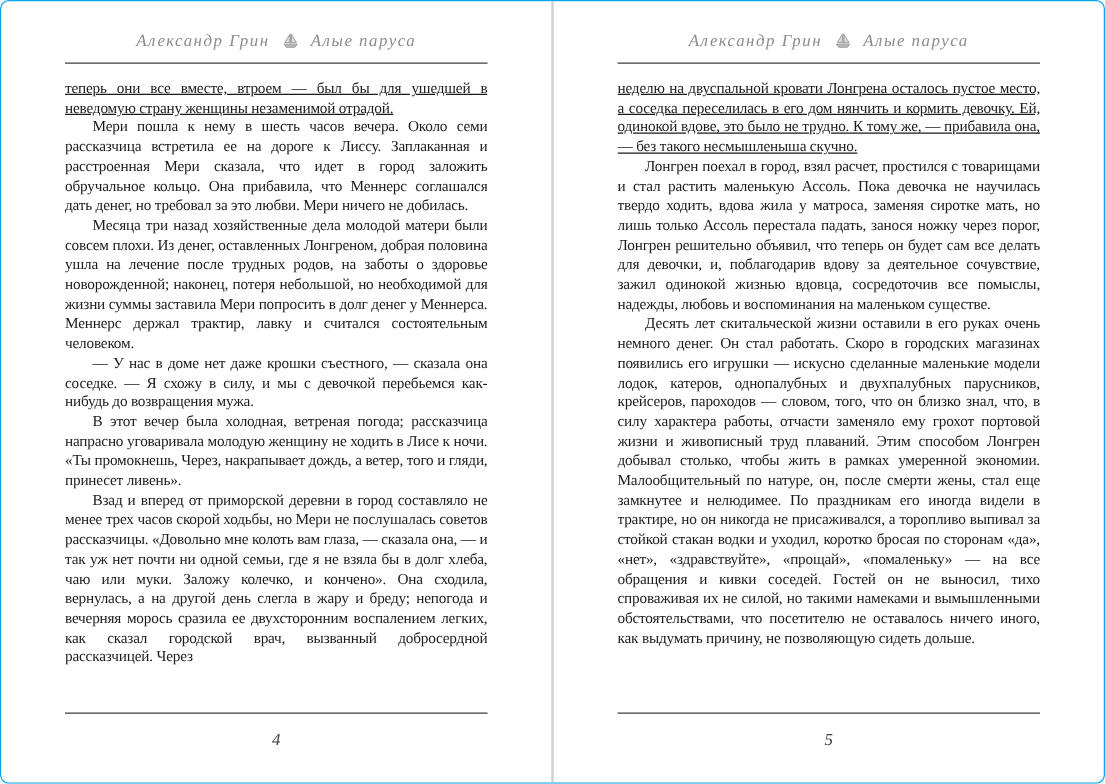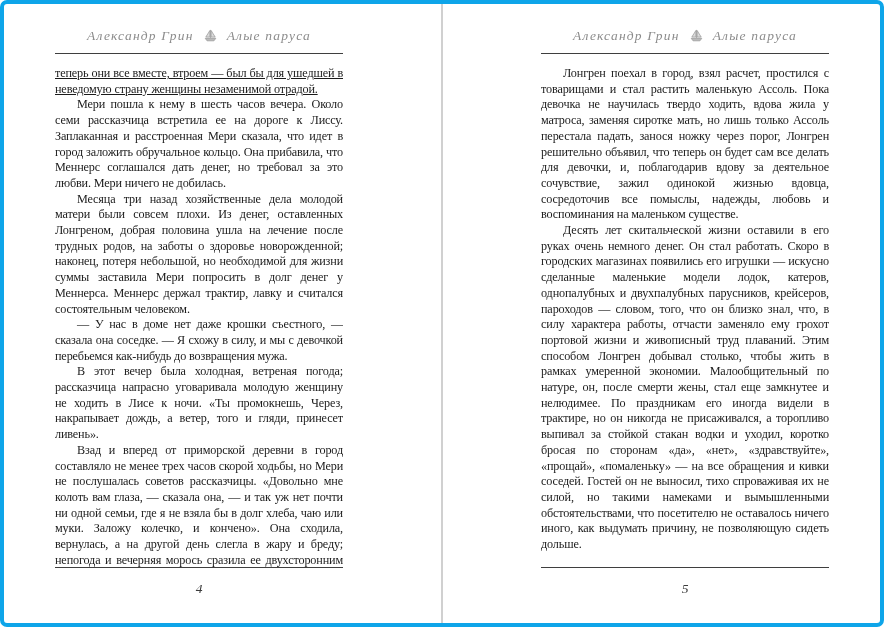--- a/index.html
+++ b/index.html
@@ -4,25 +4,24 @@
 <style>
   * { box-sizing: border-box; }
   html, body { margin: 0; padding: 0; background: #ffffff; }
   body {
     width: 884px; height: 627px;
     font-family: "Liberation Serif", serif;
   }
   .reader {
     width: 884px; height: 627px;
     background: #ffffff;
-    border: 4px solid #0ea5e9;
+    border: 1px solid #0ea5e9;
     border-radius: 7px;
     display: flex;
     overflow: hidden;
-    gap: 47px;
   }
   .page {
     flex: 1 1 0;
     min-width: 0;
     display: flex;
     flex-direction: column;
     padding: 0 51px;
   }
   .divider {
     width: 2px;
@@ -114,20 +113,21 @@
             <line x1="12" y1="3" x2="12" y2="16"></line>
             <path d="M11 4 L4.5 14.5 L11 14.5 Z" fill="#dcdcdc"></path>
             <path d="M13 4 L19.5 14.5 L13 14.5 Z" fill="#dcdcdc"></path>
             <path d="M3.5 16.5 L20.5 16.5 L17.5 20.5 L6.5 20.5 Z" fill="#b9b9b9"></path>
           </g>
         </svg>
       </span>
       <span>Алые паруса</span>
     </div>
     <div class="page-body">
+      <p class="continuation">неделю на двуспальной кровати Лонгрена осталось пустое место, а соседка переселилась в его дом нянчить и кормить девочку. Ей, одинокой вдове, это было не трудно. К тому же, — прибавила она, — без такого несмышленыша скучно.</p>
       <p>Лонгрен поехал в город, взял расчет, простился с товарищами и стал растить маленькую Ассоль. Пока девочка не научилась твердо ходить, вдова жила у матроса, заменяя сиротке мать, но лишь только Ассоль перестала падать, занося ножку через порог, Лонгрен решительно объявил, что теперь он будет сам все делать для девочки, и, поблагодарив вдову за деятельное сочувствие, зажил одинокой жизнью вдовца, сосредоточив все помыслы, надежды, любовь и воспоминания на маленьком существе.</p>
       <p>Десять лет скитальческой жизни оставили в его руках очень немного денег. Он стал работать. Скоро в городских магазинах появились его игрушки — искусно сделанные маленькие модели лодок, катеров, однопалубных и двухпалубных парусников, крейсеров, пароходов — словом, того, что он близко знал, что, в силу характера работы, отчасти заменяло ему грохот портовой жизни и живописный труд плаваний. Этим способом Лонгрен добывал столько, чтобы жить в рамках умеренной экономии. Малообщительный по натуре, он, после смерти жены, стал еще замкнутее и нелюдимее. По праздникам его иногда видели в трактире, но он никогда не присаживался, а торопливо выпивал за стойкой стакан водки и уходил, коротко бросая по сторонам «да», «нет», «здравствуйте», «прощай», «помаленьку» — на все обращения и кивки соседей. Гостей он не выносил, тихо спроваживая их не силой, но такими намеками и вымышленными обстоятельствами, что посетителю не оставалось ничего иного, как выдумать причину, не позволяющую сидеть дольше.</p>
     </div>
     <div class="footer-rule"></div>
     <div class="page-number">5</div>
   </div>
 
 </div>
 
 </body></html>

